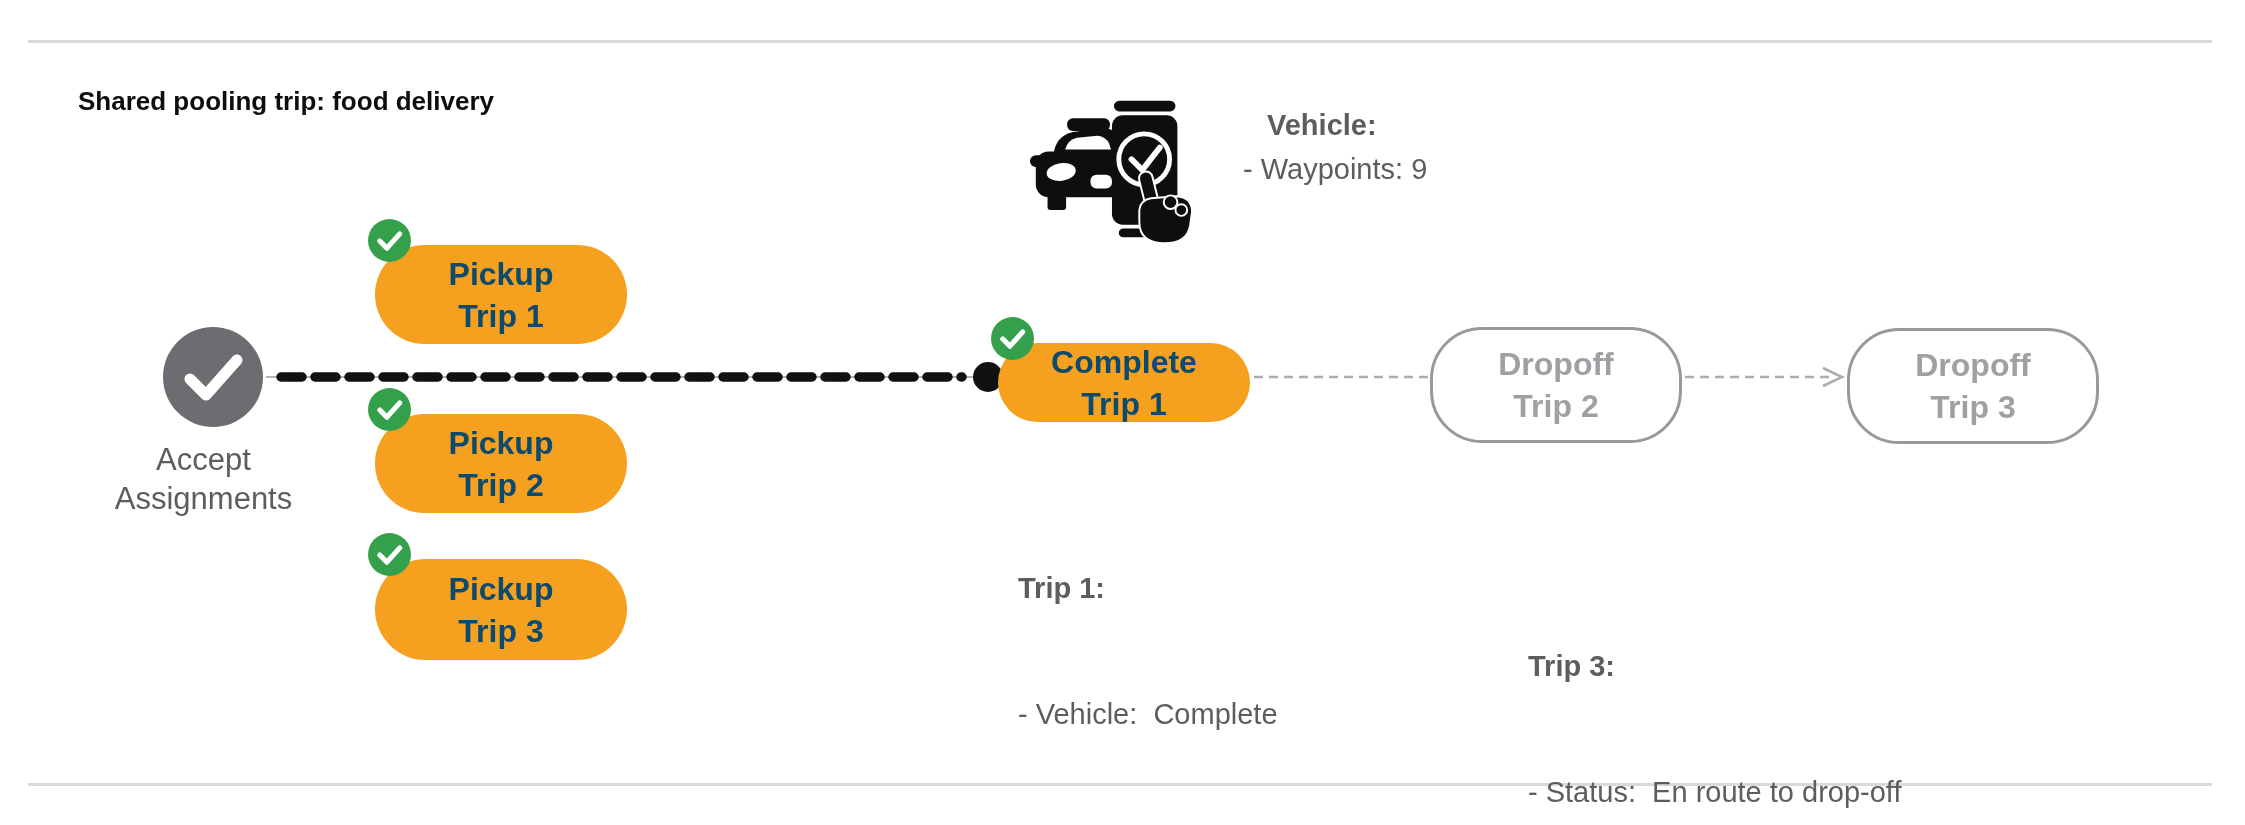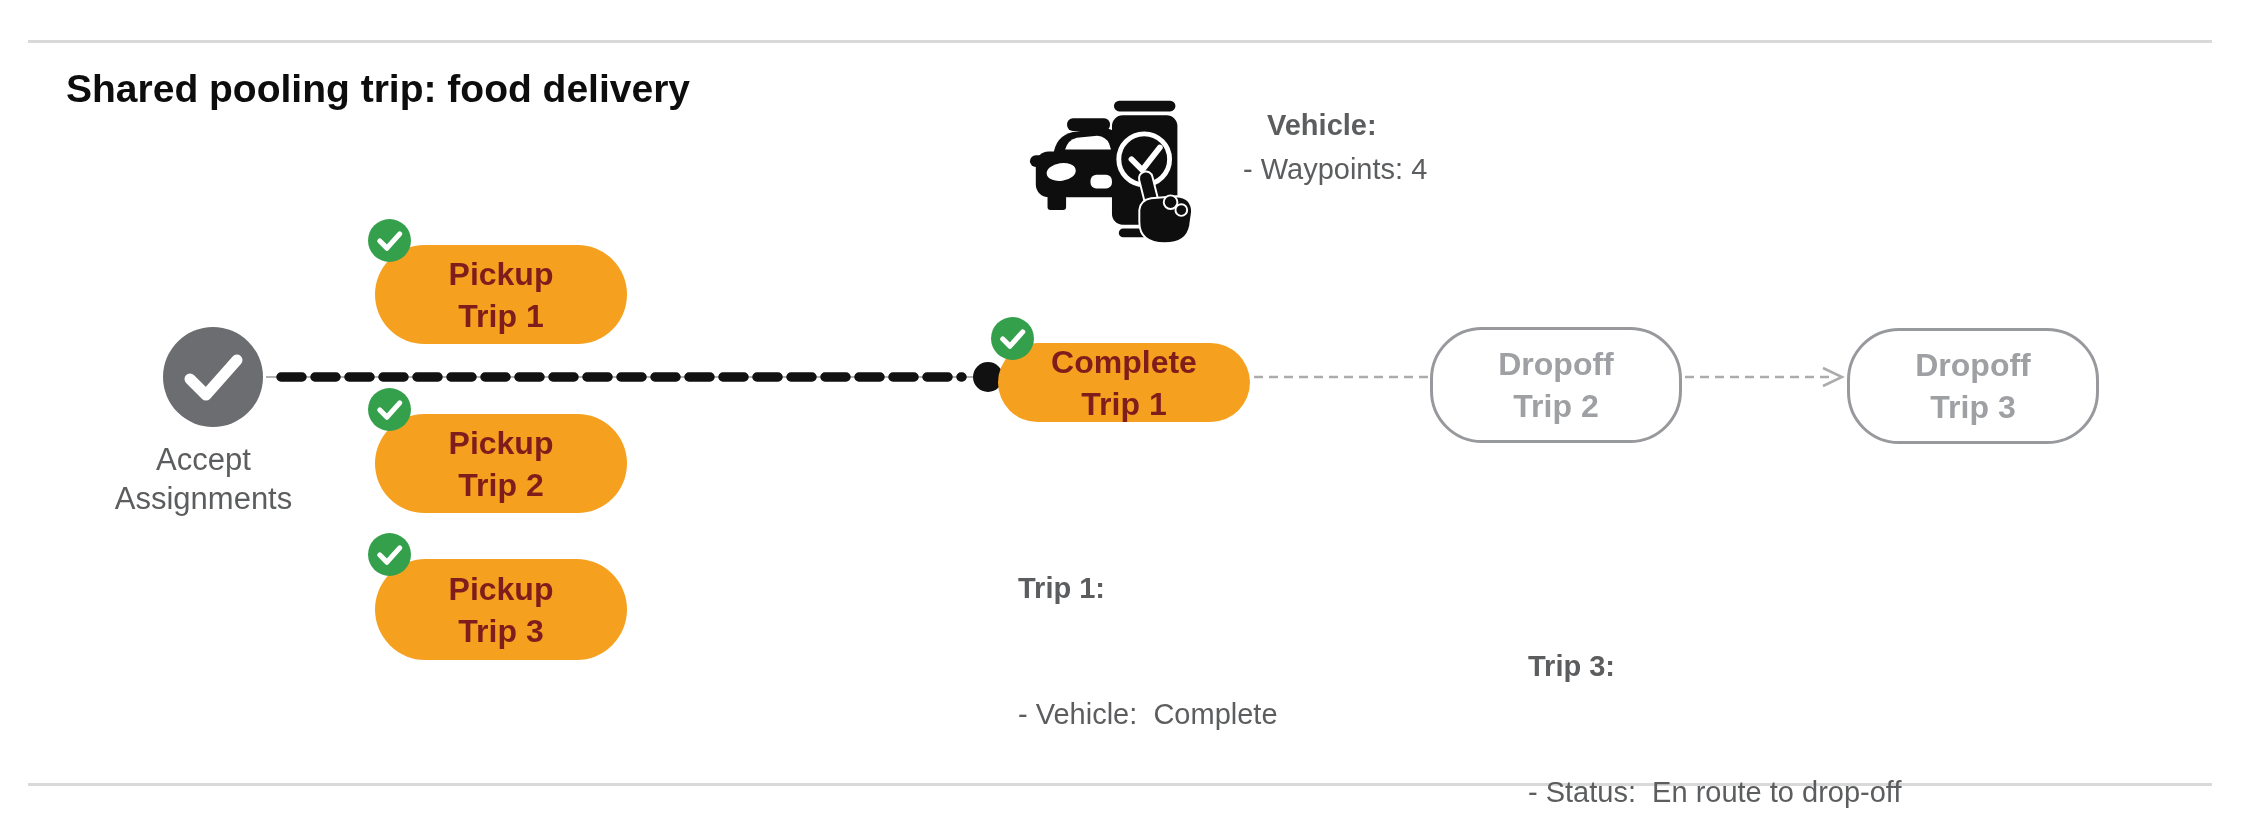--- a/index.html
+++ b/index.html
@@ -14,41 +14,41 @@
     --thin-line:#B3B3B3;
   }
   html,body{margin:0;padding:0;background:#ffffff;}
   body{font-family:"Liberation Sans", sans-serif;}
   .stage{position:relative;width:2245px;height:825px;background:#ffffff;overflow:hidden;}
 
   .divider{position:absolute;left:28px;width:2184px;height:3px;background:var(--divider);}
   .divider.top{top:40px;}
   .divider.bottom{top:783px;}
 
-  .title{position:absolute;left:66px;top:68px;margin:0;font-size:39px;line-height:42px;
+  .title{position:absolute;left:66px;top:68px;margin:12px;font-size:26px;line-height:42px;
          font-weight:bold;color:#0d0d0d;letter-spacing:0px;}
 
   
   .vehicle-icon{position:absolute;left:1028px;top:90px;width:166px;height:158px;}
   .vehicle-text{position:absolute;left:1243px;top:103px;color:var(--text-gray);font-size:29px;line-height:44px;}
   .vehicle-text .v-label{font-weight:bold;margin-left:24px;}
 
   
   .connectors{position:absolute;left:0;top:0;width:2245px;height:825px;pointer-events:none;}
 
   
   .accept-circle{position:absolute;left:163px;top:327px;width:100px;height:100px;}
   .accept-label{position:absolute;left:46px;top:440px;width:315px;text-align:center;
                 color:var(--text-gray);font-size:31px;line-height:39px;}
   .accept-label span{display:block;}
 
   .pill{position:absolute;width:252px;height:116px;border-radius:52px;
         display:flex;flex-direction:column;align-items:center;justify-content:center;
         text-align:center;font-weight:bold;font-size:32px;line-height:42px;box-sizing:border-box;}
-  .pill.orange{background:var(--orange);color:#7f1d1d;}
+  .pill.orange{background:var(--orange);color:#0c4a6e;}
   .pill.ghost{background:#ffffff;border:3.5px solid var(--dropoff-gray);color:var(--dropoff-text);}
   .pill span{display:block;}
 
   .pill .badge{position:absolute;left:-8px;top:-27px;width:45px;height:45px;}
 
   #pill-pickup1{left:375px;top:245px;height:99px;}
   #pill-pickup2{left:375px;top:414px;height:99px;}
   #pill-pickup3{left:375px;top:559px;height:101px;}
   #pill-complete1{left:998px;top:343px;height:79px;}
   #pill-dropoff2{left:1430px;top:327px;}
@@ -92,21 +92,21 @@
     <g fill="#0e0e0e" stroke="#ffffff" stroke-width="2">
       <rect x="118" y="82" width="14" height="50" rx="7" transform="rotate(-14 125 107)"></rect>
       <path d="M114 122 q1 -10 12 -12 l26 -2 q16 1 16 16 l-2 14 q-3 18 -26 18 q-26 0 -26 -22 Z"></path>
       <circle cx="146" cy="114" r="7"></circle>
       <circle cx="157" cy="122" r="6"></circle>
     </g>
   </svg>
 
   <div class="vehicle-text">
     <div class="v-label">Vehicle:</div>
-    <div class="v-way">- Waypoints: 4</div>
+    <div class="v-way">- Waypoints: 9</div>
   </div>
 
   <svg class="connectors" viewBox="0 0 2245 825">
     <line x1="266" y1="377" x2="985" y2="377" stroke="#b3b3b3" stroke-width="2"></line>
     <line x1="281" y1="377" x2="962" y2="377" stroke="#111111" stroke-width="9.5" stroke-dasharray="21 13" stroke-linecap="round"></line>
     <circle cx="988" cy="377" r="15" fill="#111111"></circle>
     <line x1="1254" y1="377" x2="1428" y2="377" stroke="#acacac" stroke-width="2.5" stroke-dasharray="9 6"></line>
     <line x1="1685" y1="377" x2="1833" y2="377" stroke="#acacac" stroke-width="2.5" stroke-dasharray="9 6"></line>
     <path d="M1823 368 L1842 377 L1823 386" fill="none" stroke="#acacac" stroke-width="2.5"></path>
   </svg>

